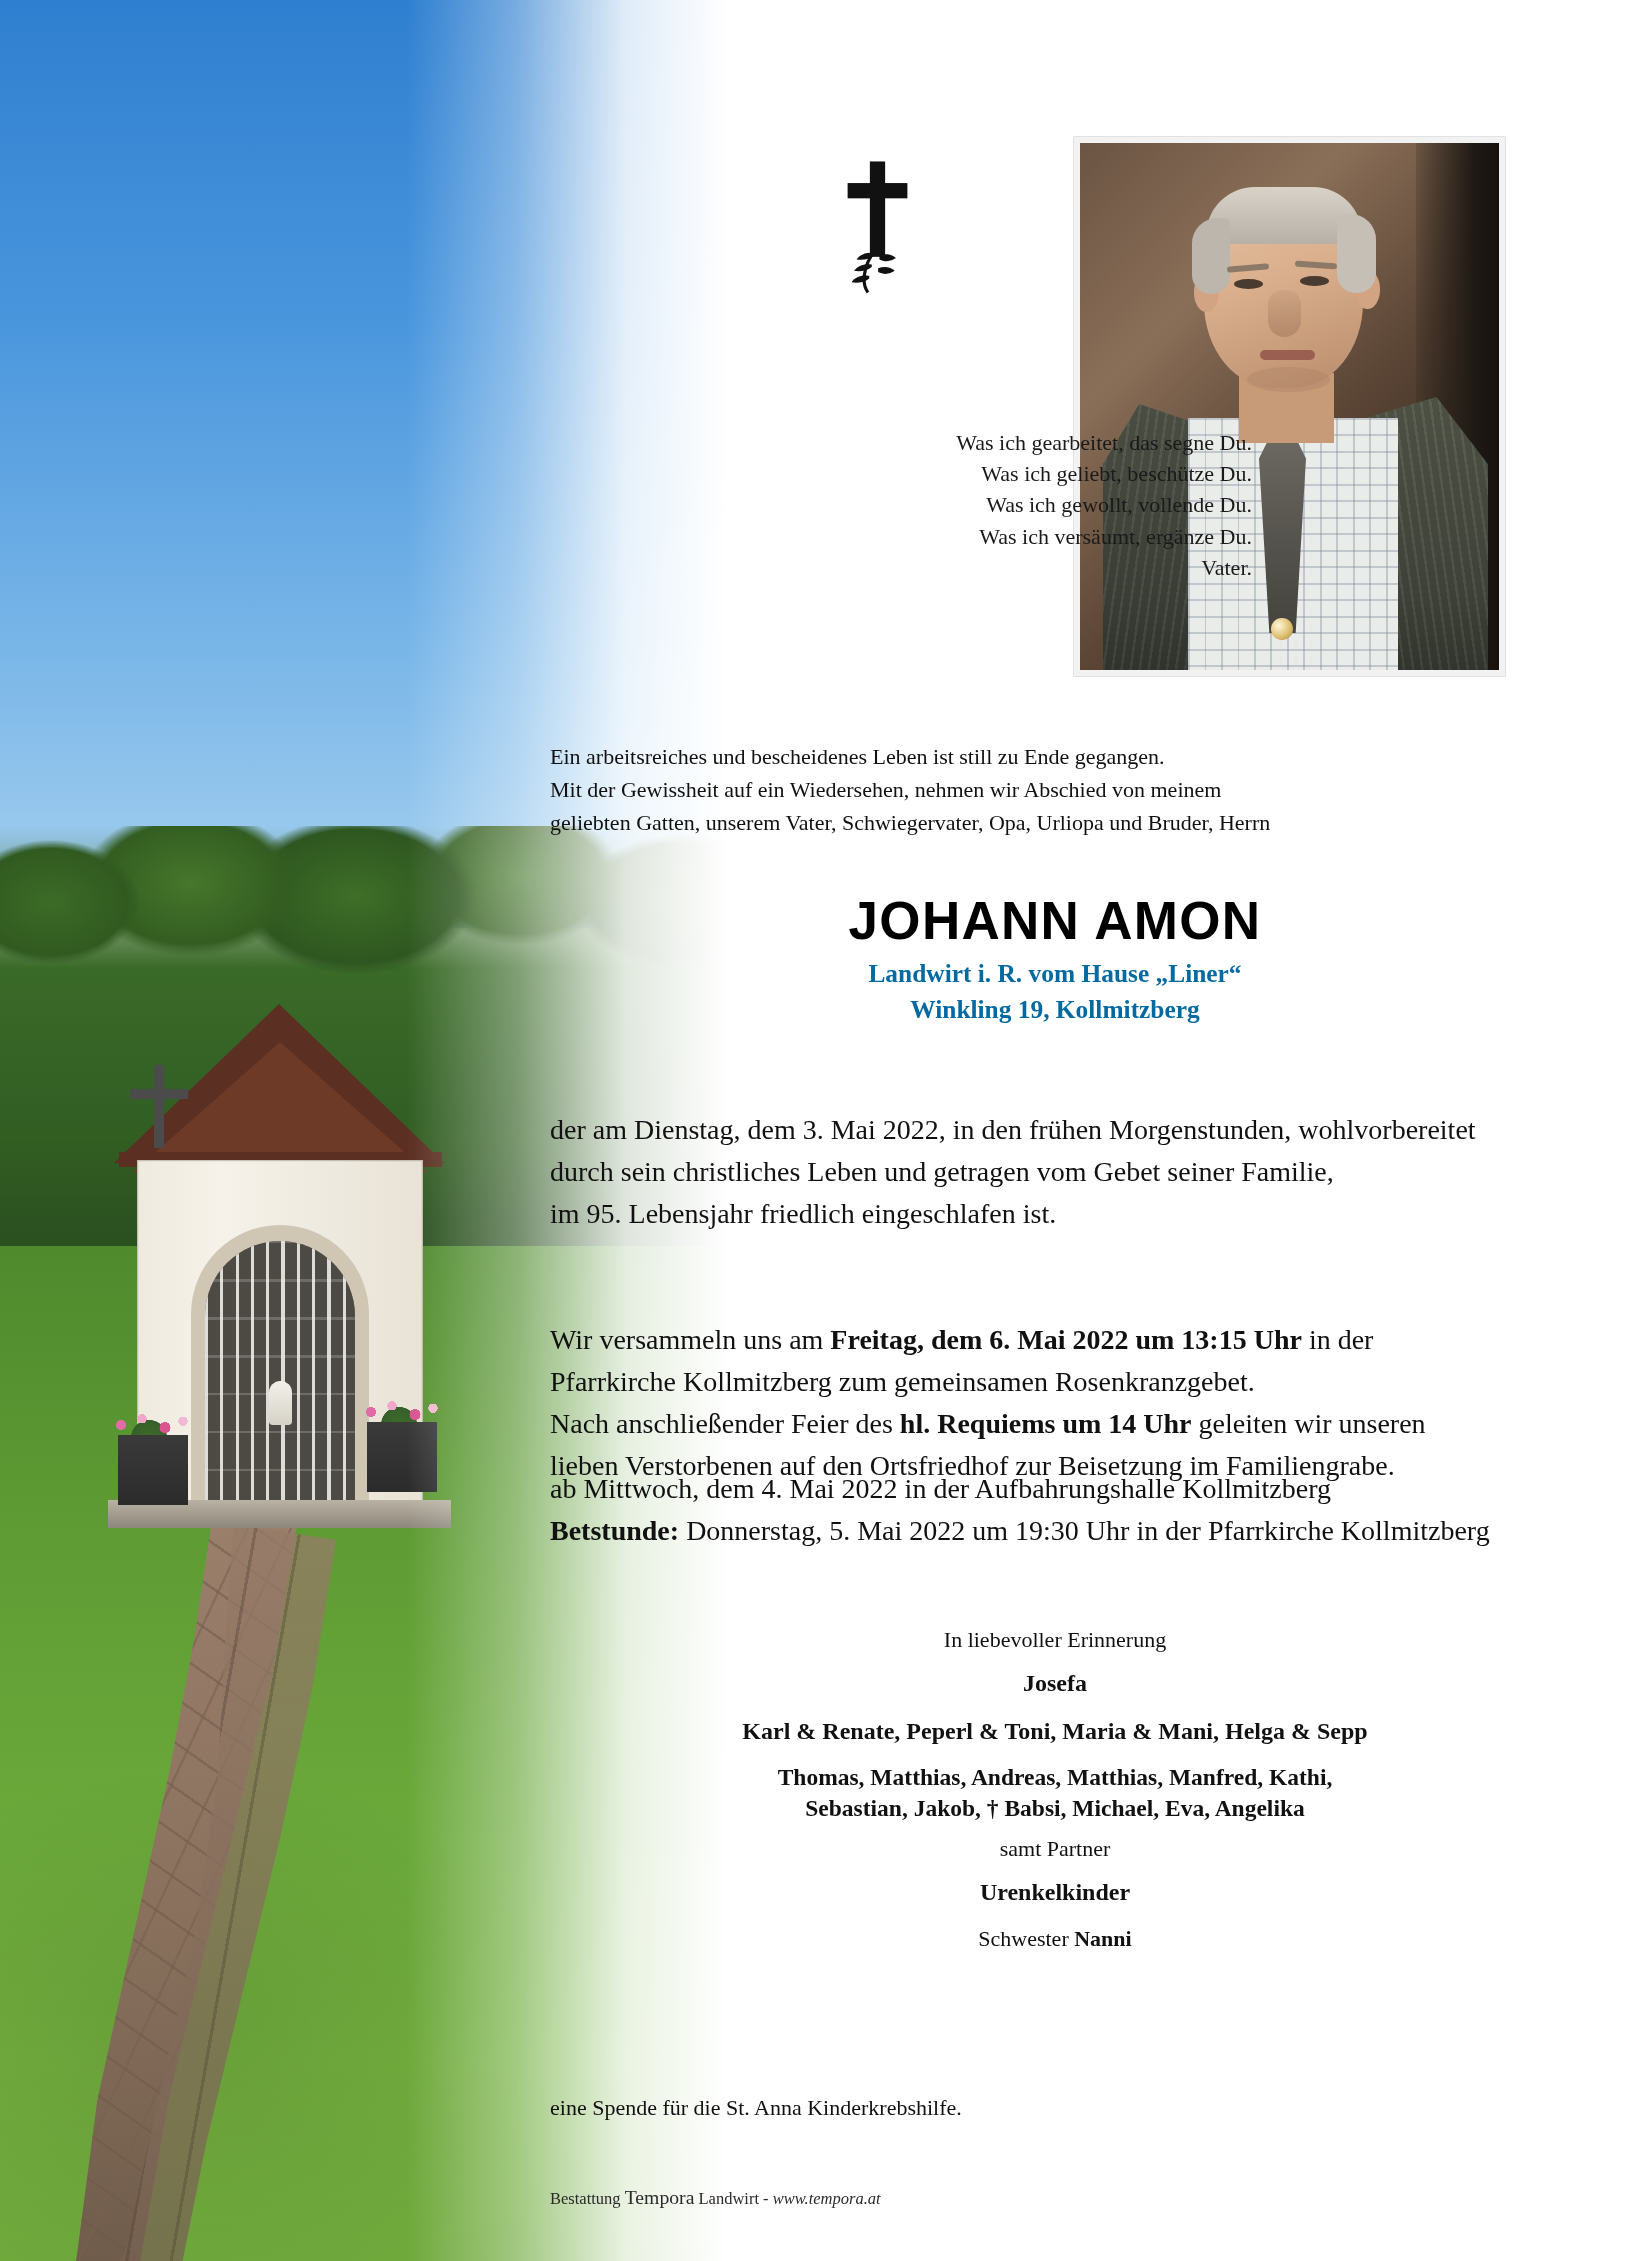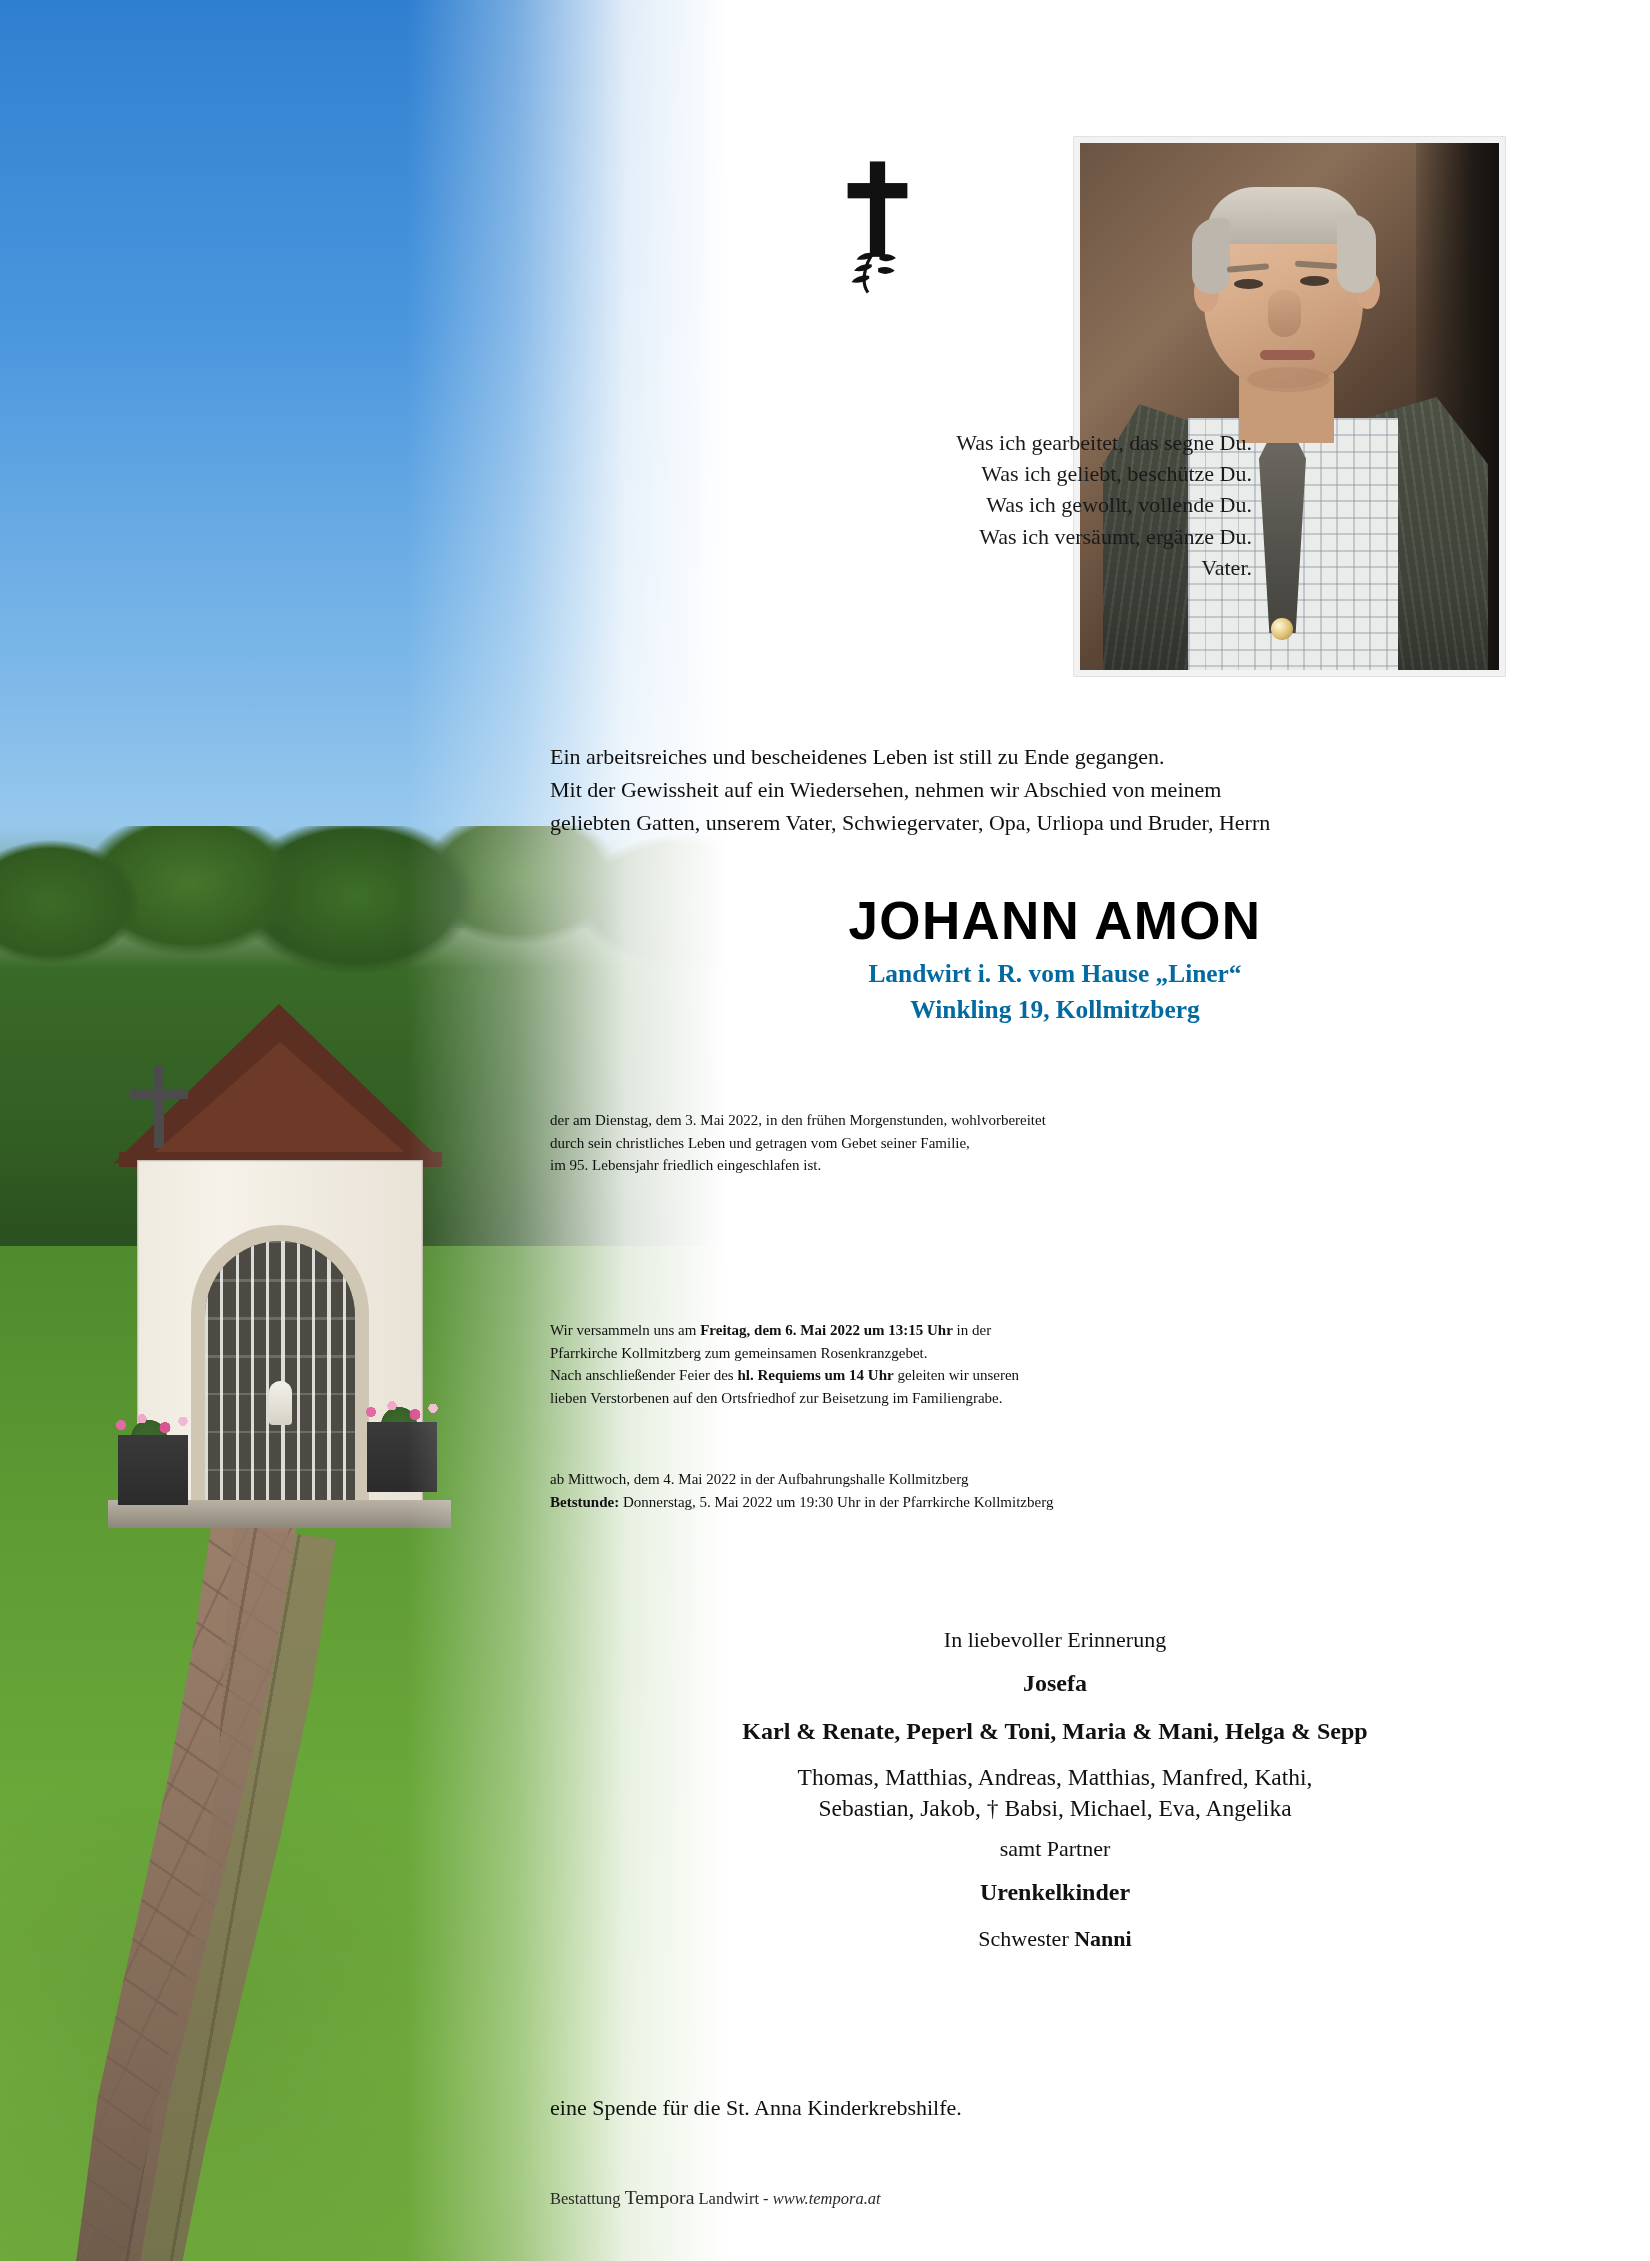--- a/index.html
+++ b/index.html
@@ -335,41 +335,41 @@
     font-size: 25.4px;
     font-weight: bold;
     line-height: 1.4;
     color: #0369a1;
   }
 
   .para {
     position: absolute;
     left: 48px;
     width: 1042px;
-    font-size: 15px;
+    font-size: 28px;
     line-height: 1.5;
     color: #111;
     font-family: Liberation Serif, serif;
   }
   .para div { white-space: nowrap; }
   .p-died { top: 1109px; }
   .p-service { top: 1319px; }
   .p-farewell { top: 1468px; }
 
   .memory {
     position: absolute;
     left: 0; top: 1627px;
     width: 1106px;
     text-align: center;
     color: #111;
   }
   .memory .m-line { font-size: 22px; margin-bottom: 16.5px; }
   .memory .m-big { font-size: 24px; font-weight: bold; }
   .memory .m-names { font-size: 24px; font-weight: bold; margin-bottom: 16.5px; }
-  .memory .m-grand { font-size: 23.5px; font-weight: normal; line-height: 1.35; }
+  .memory .m-grand { font-size: 23.5px; font-weight: bold; line-height: 1.35; }
   .memory .m-partner { font-size: 22px; margin: 11.4px 0 16.5px; }
 
   .closing {
     position: absolute;
     left: 48px; top: 2091px;
     width: 1042px;
     font-size: 22px;
     line-height: 1.5;
     color: #111;
   }

